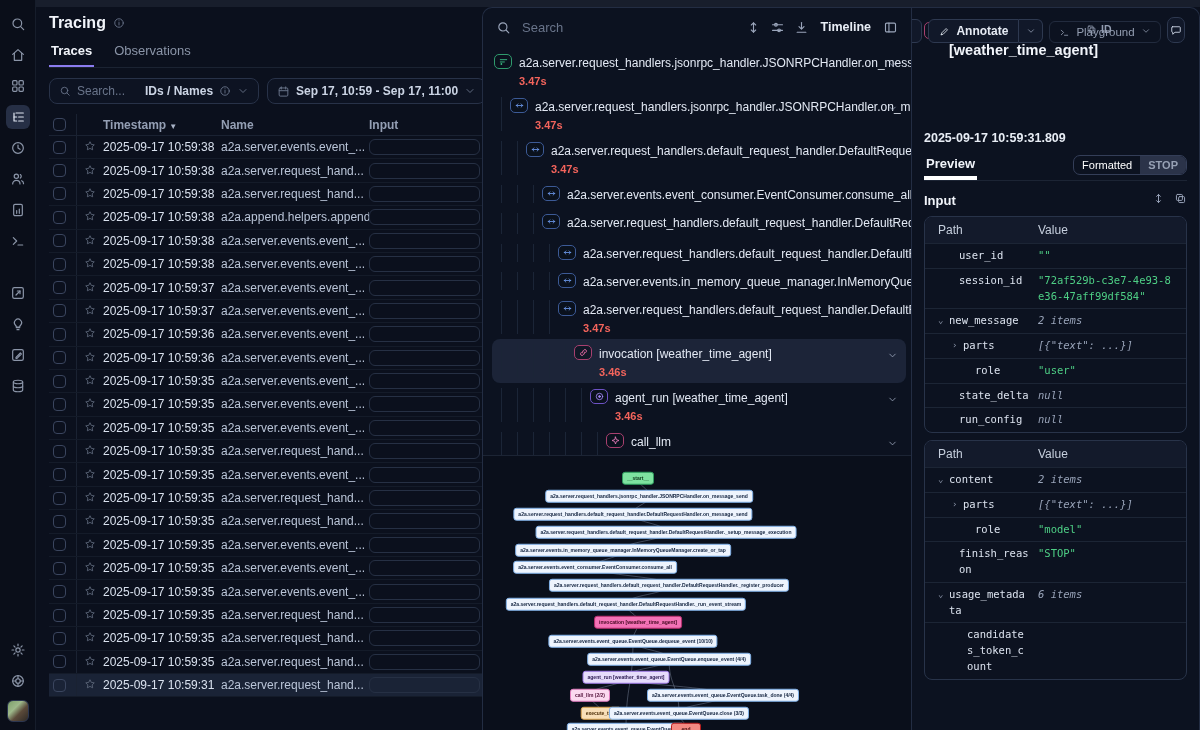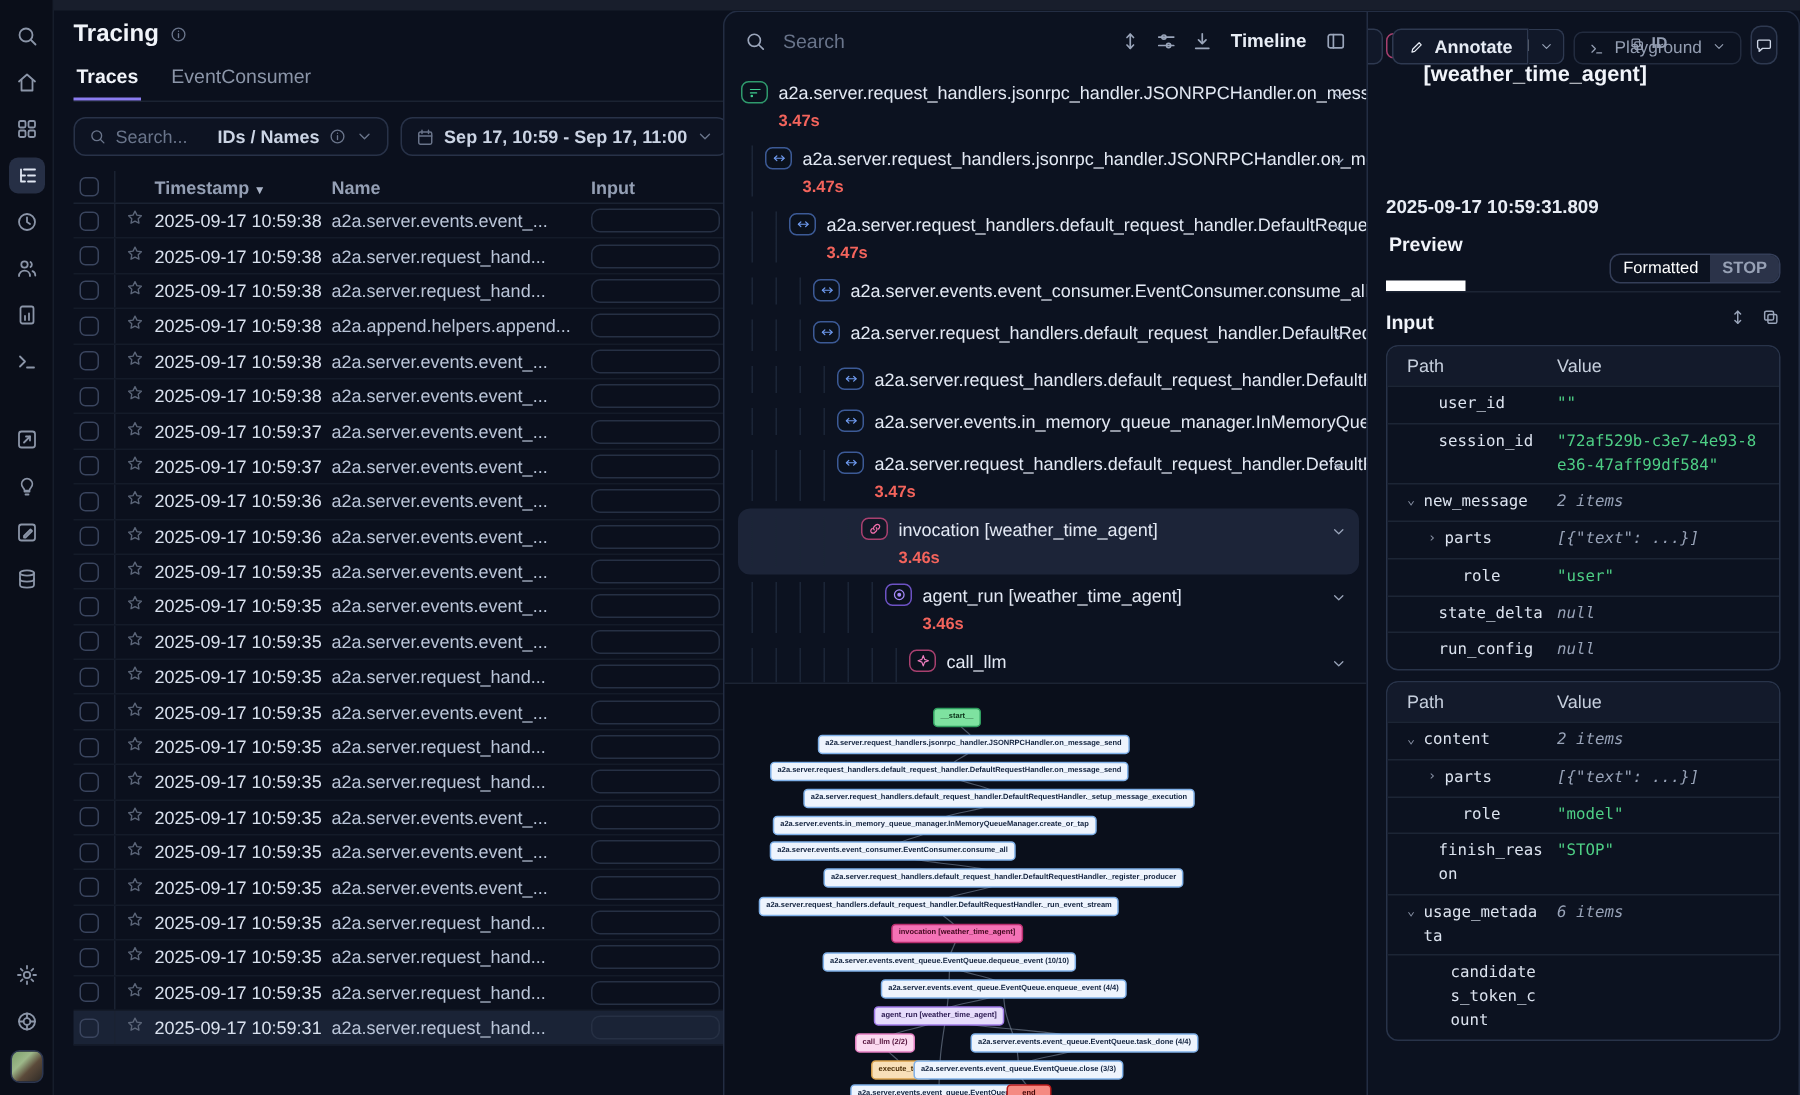--- a/index.html
+++ b/index.html
@@ -29,21 +29,21 @@
   .muted { color:#69748a; }
   .ic-12 svg { width:12px; height:12px; display:block; }
   .ic-13 svg { width:13px; height:13px; display:block; }
 
   .ttable { margin-top:10px; }
   .thead, .trow { display:flex; align-items:center; }
   .thead { height:22px; font-size:12px; font-weight:600; color:#949fb4; border-bottom:1px solid #1a2232; }
   .col-check { width:28px; align-self:stretch; display:flex; align-items:center; border-right:1px solid #1a2232; }
   .col-star { width:26px; display:flex; justify-content:center; color:#5b6578; }
   .col-time { width:118px; font-size:12px; }
-  .col-name { width:173px; font-size:12px; overflow:hidden; white-space:nowrap; }
+  .col-name { width:148px; font-size:12px; overflow:hidden; white-space:nowrap; }
   .col-input { flex:1; padding-right:2px; }
   .trow { height:23.4px; border-bottom:1px solid #141b29; }
   .trow .col-time { color:#d9e1ee; }
   .trow .col-name { color:#bac5d8; }
   .trow.selected { background:#1a2336; }
   .cbx { width:13px; height:13px; border:1px solid #3a455e; border-radius:4px; margin-left:4px; background:transparent; }
   .inbox { height:16px; border:1px solid #263044; border-radius:6px; width:100%; }
   .sorticon { font-size:8px; color:#aab4c8; margin-left:3px; }
   .star svg { width:12px; height:12px; }
 
@@ -103,21 +103,21 @@
   .btn-split .main { border-radius:6px 0 0 6px; }
   .btn-split .arrow { width:24px; border:1px solid #2e3950; border-left:none; border-radius:0 6px 6px 0; background:#111829; display:flex; align-items:center; justify-content:center; color:#9aa5ba; }
   .btn-ghost { height:22px; border:1px solid #222b3e; background:transparent; color:#949eb2; font-size:11.5px; border-radius:6px; display:inline-flex; align-items:center; gap:6px; padding:0 9px; }
   .btn-icon { width:26px; height:26px; border:1px solid #2e3950; border-radius:7px; background:#111829; display:flex; align-items:center; justify-content:center; color:#cfd8e8; }
   .d-ts { font-size:12.5px; color:#e8edf5; font-weight:600; margin-top:8px; }
   .badges { display:flex; gap:6px; margin-top:9px; align-items:center; }
   .badge { height:19px; display:inline-flex; align-items:center; padding:0 8px; border-radius:5px; background:#1a2133; border:1px solid #2c3650; font-size:10.5px; font-weight:700; color:#cfd8e8; }
   .badge.pill-info { padding:0 12px; color:#939db1; }
   .badge svg { width:11px; height:11px; }
   .preview-row { display:flex; align-items:flex-end; margin-top:10px; border-bottom:1px solid #1c2434; padding-bottom:0; }
-  .ptab { font-size:13px; font-weight:600; color:#f1f4fa; padding:0 2px 17px; border-bottom:7px solid #ffffff; }
+  .ptab { font-size:13px; font-weight:600; color:#f1f4fa; padding:0 2px 5px; border-bottom:4px solid #ffffff; }
   .fmt-toggle { margin-left:auto; margin-bottom:5px; display:flex; border:1px solid #343e58; border-radius:7px; overflow:hidden; font-size:11px; }
   .fmt-on { padding:3px 8px; color:#fff; font-weight:400; }
   .fmt-off { padding:3px 8px; color:#97a1b5; background:#2b3349; font-weight:600; }
   .sec-head { display:flex; align-items:center; margin-top:10px; }
   .sec-title { font-size:13px; font-weight:700; color:#f1f4fa; }
   .sec-icons { margin-left:auto; display:flex; gap:9px; color:#9aa5ba; }
   .sec-icons svg { width:13px; height:13px; }
   .kv { margin-top:7px; border:1px solid #283349; border-radius:8px; overflow:hidden; font-family:"DejaVu Sans Mono", monospace; font-size:10.5px; }
   .kv-head { display:flex; background:#131a2b; padding:6px 10px 6px 13px; color:#c6cfdd; font-family:"Liberation Sans", sans-serif; font-size:12px; }
   .kv-head .hp { width:92px; }
@@ -244,21 +244,21 @@
       <span class="ic-12 muted" id="title-info">
           <svg viewBox="0 0 24 24" fill="none" stroke="currentColor" stroke-width="1.8" stroke-linecap="round" stroke-linejoin="round" style="display: block;">
             <circle cx="12" cy="12" r="8.5"></circle>
             <path d="M12 11v5"></path>
             <path d="M12 7.6v.2"></path>
           </svg>
         </span>
     </div>
     <div class="tabs" id="tabs">
         <div class="tab active">Traces</div>
-        <div class="tab">EventConsumer</div>
+        <div class="tab">Observations</div>
       </div>
     <div class="filters">
       <div class="fbox">
         <span class="ic-12 muted" id="f-search-ic">
             <svg viewBox="0 0 24 24" fill="none" stroke="currentColor" stroke-width="1.8" stroke-linecap="round" stroke-linejoin="round" style="display: block;">
               <circle cx="11" cy="11" r="6.5"></circle>
               <path d="M16 16l4.5 4.5"></path>
             </svg>
           </span>
         <span class="muted">Search...</span>

